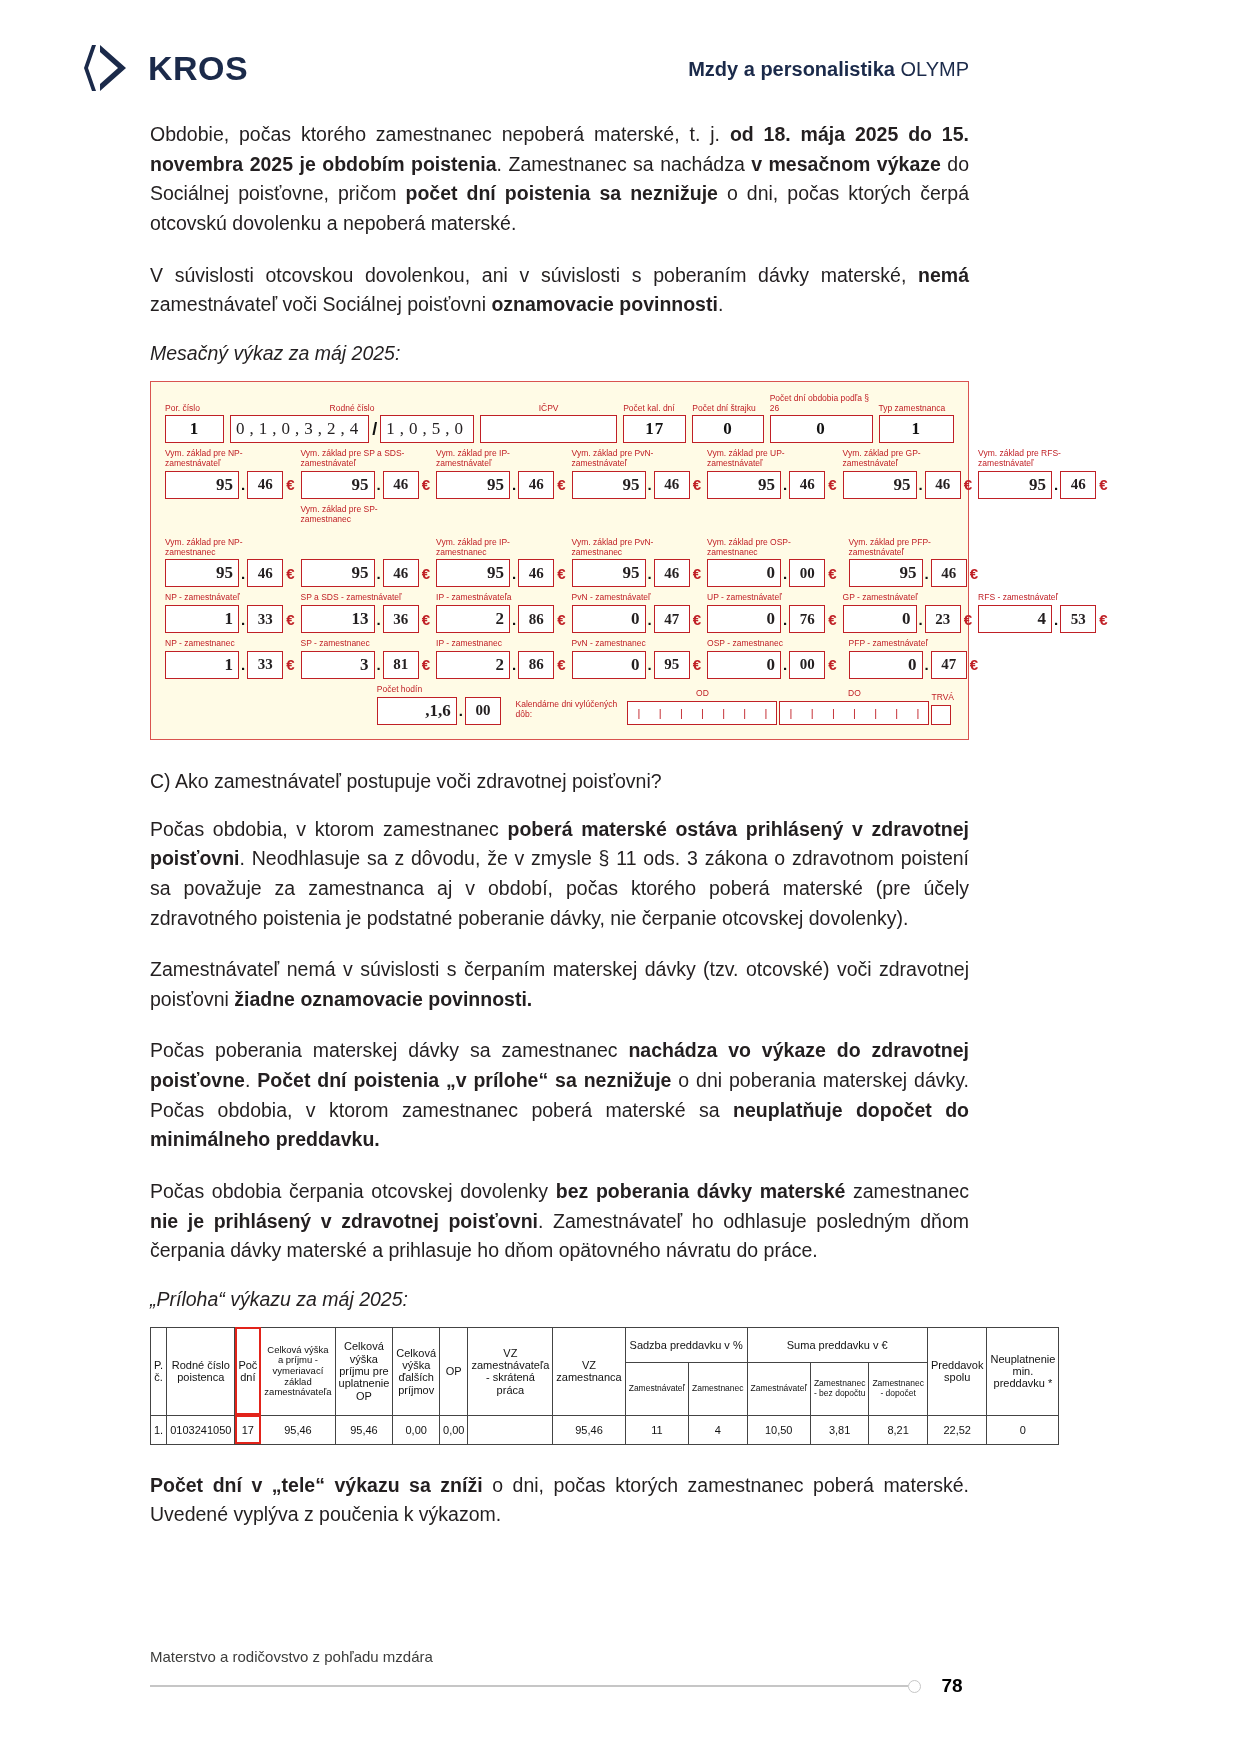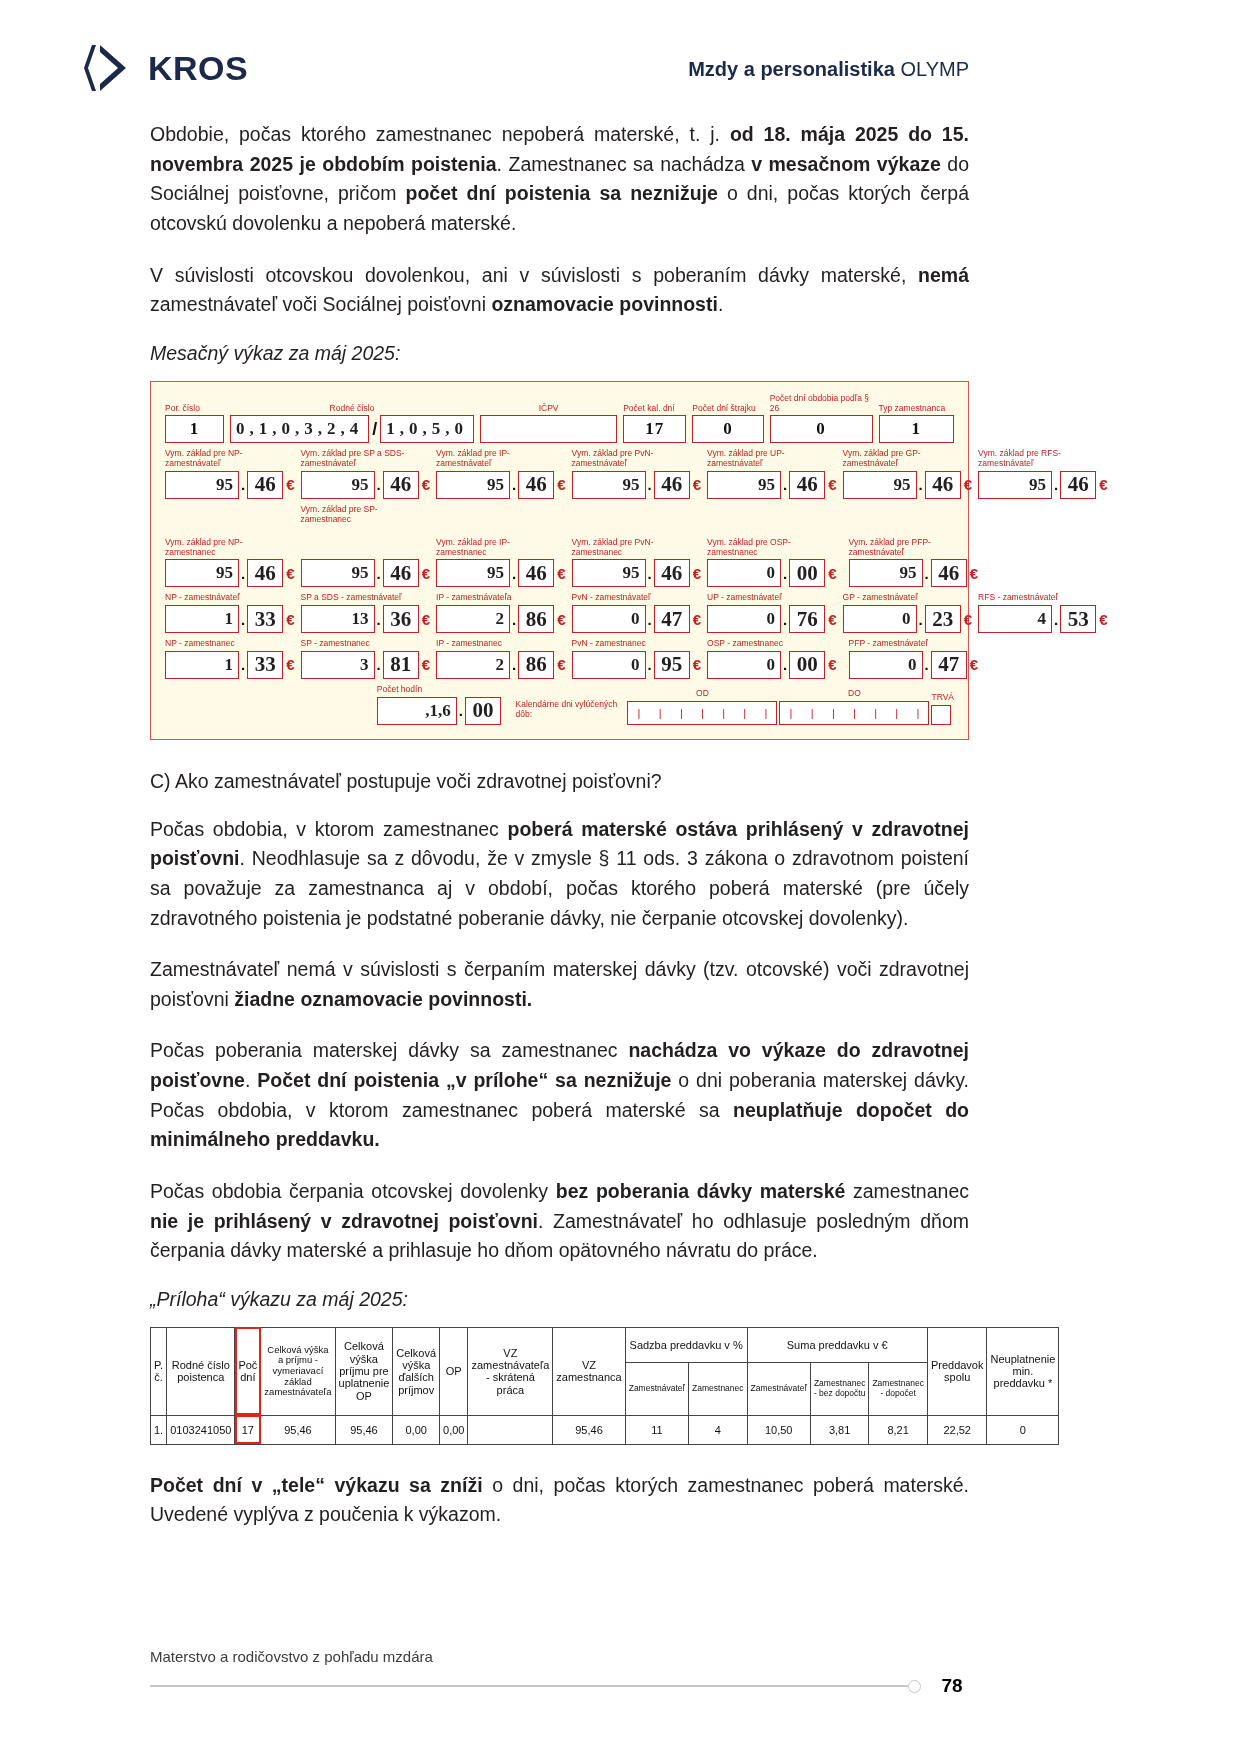--- a/index.html
+++ b/index.html
@@ -149,21 +149,21 @@
   }
   .sp-amount .dot { font-weight: bold; font-size: 15px; color:#111; }
   .sp-amount .cents {
     border: 1.4px solid #c02026;
     background: #fff;
     height: 28px;
     min-width: 36px;
     display: flex;
     align-items: center;
     justify-content: center;
-    font-size: 21px;
+    font-size: 15px;
     font-weight: bold;
     font-family: "Liberation Serif", serif;
     box-sizing: border-box;
   }
   .sp-amount .eur {
     color: #c02026;
     font-weight: bold;
     font-size: 15px;
     margin-left: 1px;
   }
@@ -173,21 +173,21 @@
     gap: 3px;
   }
   .sp-rc .seg {
     border: 1.4px solid #c02026;
     background: #fff;
     height: 28px;
     display: flex;
     align-items: center;
     padding: 0 5px;
     font-size: 17px;
-    font-weight: bold;
+    font-weight: normal;
     font-family: "Liberation Serif", serif;
     letter-spacing: 5px;
     box-sizing: border-box;
   }
   .sp-slash { font-size: 18px; color: #111; font-weight: bold; }
   .sp-foot {
     display: flex;
     align-items: flex-end;
     gap: 2px;
     margin-top: 4px;

